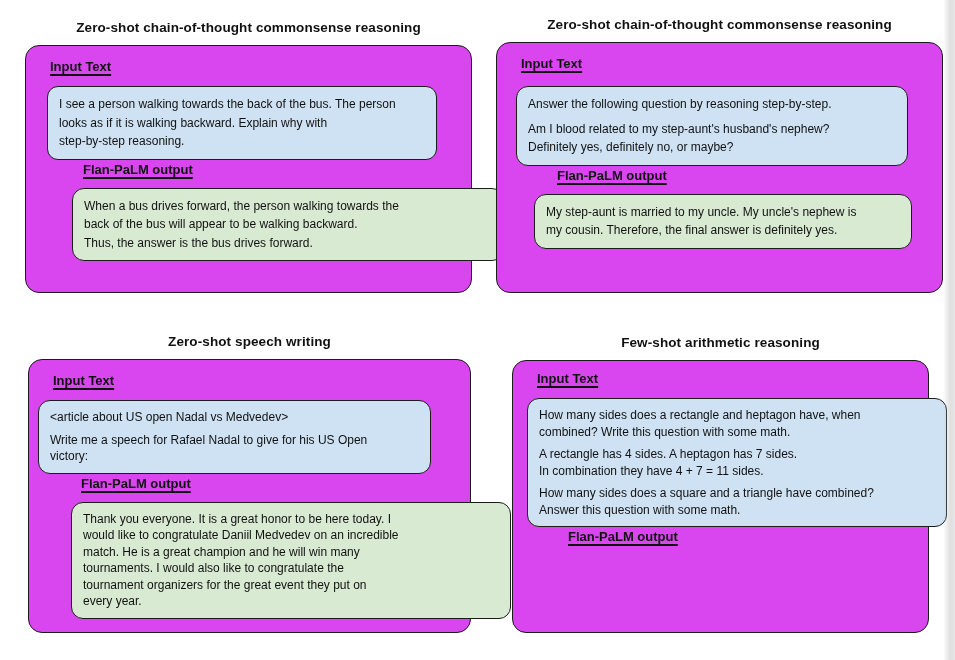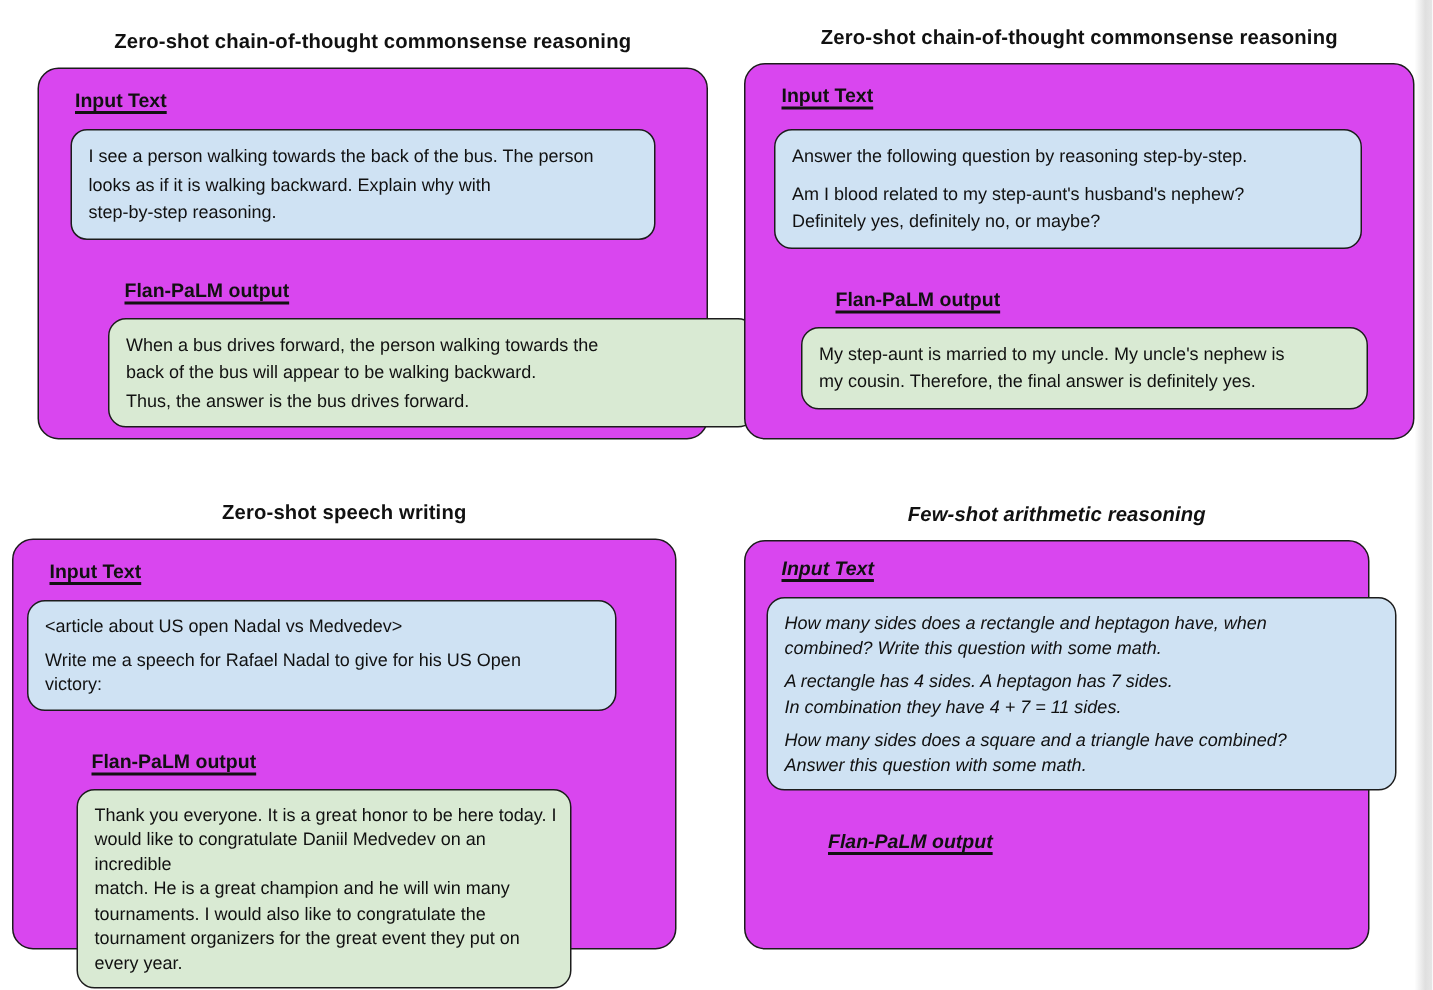--- a/index.html
+++ b/index.html
@@ -4,62 +4,62 @@
 <style>
   html,body { margin:0; padding:0; }
   body {
     width:955px; height:660px; position:relative; overflow:hidden;
     background:#ffffff; color:#111;
     font-family:"Liberation Sans", sans-serif;
   }
   .quad { position:absolute; }
   .q-tl { left:25px;  top:19px;  width:447px; }
   .q-tr { left:496px; top:16px;  width:447px; }
-  .q-bl { left:8px;  top:333px; width:443px; }
-  .q-br { left:496px; top:334px; width:417px;font-style:italic; }
+  .q-bl { left:28px;  top:333px; width:443px; }
+  .q-br { left:512px; top:334px; width:417px; }
 
   .panel-title {
     text-align:center; font-weight:bold; font-size:13.5px;
     height:18px; line-height:18px; margin-bottom:8px; letter-spacing:0.1px;
   }
   .panel {
     background:#d946ef; border:1.5px solid #1c1c1c; border-radius:14px;
     box-sizing:border-box; padding:13px 0 0 24px;
   }
   .q-tl .panel { height:248px; }
   .q-tr .panel { height:251px; }
   .q-bl .panel { height:274px; }
   .q-br .panel { height:273px; padding-top:10px; }
 
   .io-label {
     font-weight:bold; font-size:13px; line-height:15px;
     text-decoration:underline; text-decoration-thickness:1.5px; text-underline-offset:3px;
   }
-  .out-label { margin-top:26px; }
+  .out-label { margin-top:2px; }
   .q-tl .out-label { margin-left:33px; }
   .q-tr .out-label { margin-left:36px; }
   .q-bl .out-label { margin-left:28px; }
   .q-br .out-label { margin-left:31px; }
 
   .bubble {
     border:1.3px solid #1c1c1c; border-radius:12px; box-sizing:border-box;
     font-size:12px; line-height:18.5px; padding:8px 4px 8px 11px; margin-top:12px;
   }
   .q-bl .bubble, .q-br .bubble { font-size:12px; line-height:16.5px; }
   .bubble p { margin:0; white-space:pre-wrap; }
   .bubble p + p { margin-top:6px; }
   .in-bubble  { background:#cfe2f3; }
   .out-bubble { background:#d9ead3; margin-top:11px; }
 
   .q-tl .in-bubble  { margin-left:-3px;  width:390px;border-radius:11px; }
   .q-tl .out-bubble { margin-left:22px;  width:432px; }
   .q-tr .in-bubble  { margin-left:-5px;  width:392px;margin-top:15px; }
   .q-tr .out-bubble { margin-left:13px;  width:378px; }
   .q-bl .in-bubble  { margin-left:-15px; width:393px; }
-  .q-bl .out-bubble { margin-left:18px;  width:330px; }
+  .q-bl .out-bubble { margin-left:18px;  width:440px; }
   .q-br .in-bubble  { margin-left:-10px; width:420px; }
   .q-br .out-bubble { margin-left:17px;  width:392px; }
 
   .page-edge {
     position:absolute; right:0; top:0; width:12px; height:660px;
     background:linear-gradient(to right, rgba(200,200,200,0) 0%, rgba(185,185,185,0.45) 60%, rgba(228,228,228,0.9) 100%);
   }
 </style>
 </head>
 <body>

